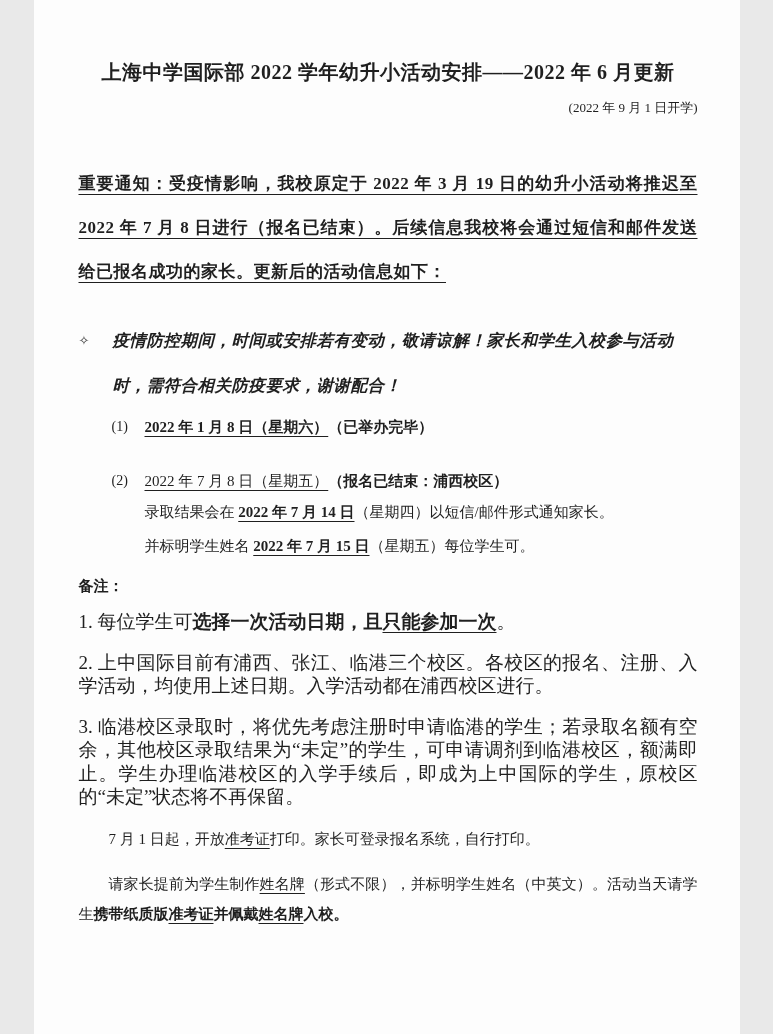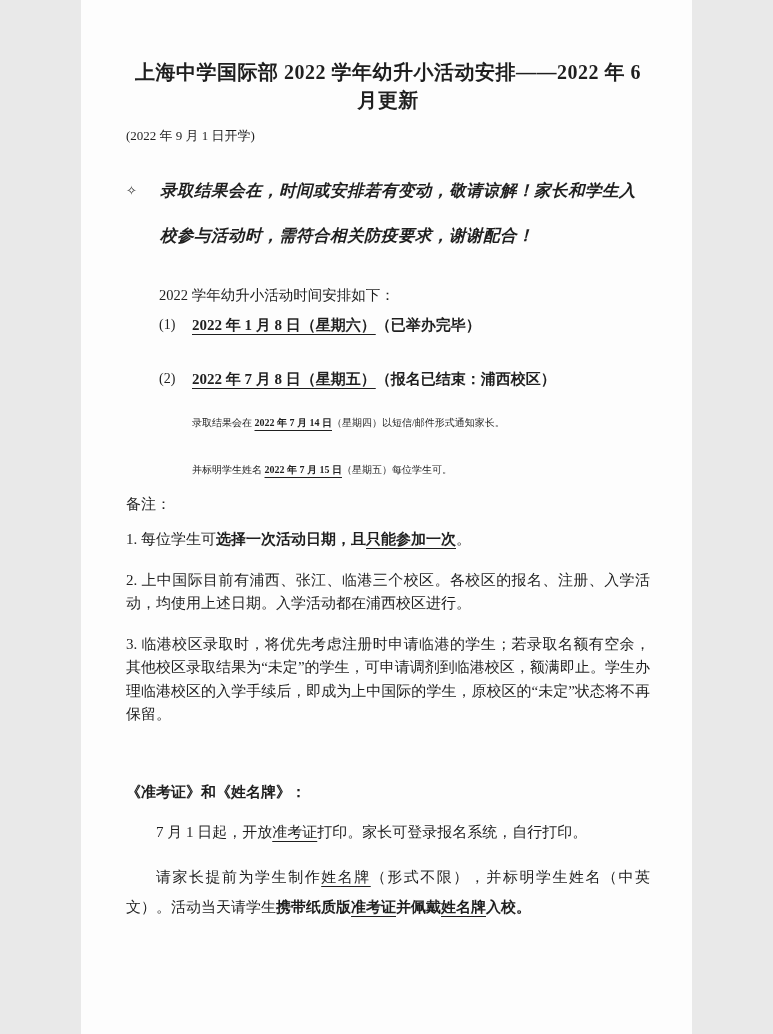--- a/index.html
+++ b/index.html
@@ -2,41 +2,41 @@
 <html><head>
 <meta charset="utf-8">
 <style>
   html, body {
     margin: 0;
     padding: 0;
     background: #e9e9e9;
   }
   .page {
     position: relative;
-    width: 611px;
+    width: 706px;
     height: 1034px;
     margin: 0 auto;
     background: #fdfdfd;
     color: #1f1f1f;
     font-family: "Liberation Serif", "DejaVu Serif", serif;
     overflow: hidden;
     box-sizing: border-box;
     padding: 58px 42px 0 45px;
   }
   .title {
     margin: 0;
     text-align: center;
     font-size: 20px;
     font-weight: 700;
     letter-spacing: 0.5px;
     line-height: 28px;
   }
   .subtitle {
     margin-top: 13px;
-    text-align: left;
+    text-align: right;
     font-size: 13px;
     line-height: 17px;
   }
   .notice {
     margin: 46px 0 0 0;
     font-size: 17px;
     line-height: 44px;
     text-align: justify;
     letter-spacing: 0.5px;
   }
@@ -70,36 +70,36 @@
     font-size: 15px;
     line-height: 24px;
   }
   .sched-item .num {
     flex: 0 0 33px;
     font-size: 14px;
   }
   .sched-item.first { margin-top: 7px; }
   .sched-item.second { margin-top: 30px; }
   .sched-detail {
-    margin: 17px 0 0 66px;
-    font-size: 10px;
+    margin: 4px 0 0 66px;
+    font-size: 15px;
     line-height: 30px;
   }
   .sched-detail span, .sched-item span, .remark span, .doc-para span, .page-footer span {
     text-underline-offset: 4px;
     text-decoration-thickness: 1.5px;
   }
   .remarks-label {
-    margin: 10px 0 0 0;
+    margin: 16px 0 0 0;
     font-size: 15px;
-    font-weight: 400;
+    font-weight: 700;
   }
   .remark {
     margin: 14px 0 0 0;
-    font-size: 15px;
+    font-size: 19px;
     line-height: 23.5px;
     text-align: justify;
   }
   .remark.r2 { margin-top: 17px; }
   .remark.r3 { margin-top: 17px; }
   .doc-heading {
     margin: 56px 0 0 0;
     font-size: 15px;
     font-weight: 700;
   }
@@ -112,49 +112,48 @@
   }
 </style>
 </head>
 <body>
 
 <div class="page">
 
   <h1 class="title">上海中学国际部 2022 学年幼升小活动安排——2022 年 6 月更新</h1>
   <div class="subtitle">(2022 年 9 月 1 日开学)</div>
 
+  <p class="notice"><span style="font-weight: 700; text-decoration: underline;">重要通知：受疫情影响，我校原定于 2022 年 3 月 19 日的幼升小活动将推迟至 2022 年 7 月 8 日进行（报名已结束）。后续信息我校将会通过短信和邮件发送给已报名成功的家长。更新后的活动信息如下： </span></p>
 
   <div class="covid-note">
     <span class="covid-bullet">✧</span>
-    <span class="covid-text">录取结果会在，时间或安排若有变动，敬请谅解！家长和学生入校参与活动时，需符合相关防疫要求，谢谢配合！</span>
+    <span class="covid-text">疫情防控期间，时间或安排若有变动，敬请谅解！家长和学生入校参与活动时，需符合相关防疫要求，谢谢配合！</span>
   </div>
 
   <div>
-    <p class="schedule-intro">2022 学年幼升小活动时间安排如下：</p>
 
     <div class="sched-item first">
       <span class="num">(1)</span>
       <span class="txt"><span style="font-weight: 700; text-decoration: underline; text-align: center;">2022 年 1 月 8 日（星期六）</span><span style="font-weight: 700;">（已举办完毕）</span></span>
     </div>
 
     <div class="sched-item second">
       <span class="num">(2)</span>
-      <span class="txt"><span style="font-weight: 700; text-decoration: underline;">2022 年 7 月 8 日（星期五）</span><span style="font-weight: 700;">（报名已结束：浦西校区）</span></span>
+      <span class="txt"><span style="font-weight: 400; text-decoration: underline;">2022 年 7 月 8 日（星期五）</span><span style="font-weight: 700;">（报名已结束：浦西校区）</span></span>
     </div>
 
     <p class="sched-detail"><span>录取结果会在 </span><span style="font-weight: 700; text-decoration: underline;">2022 年 7 月 14 日</span><span>（星期四）以短信/邮件形式通知家长。</span></p>
     <p class="sched-detail"><span>并标明学生姓名 </span><span style="font-weight: 700; text-decoration: underline;">2022 年 7 月 15 日</span><span>（星期五）每位学生可。</span></p>
   </div>
 
   <div>
     <p class="remarks-label">备注：</p>
     <p class="remark r1"><span>1. 每位学生可</span><span style="font-weight: 700;">选择一次活动日期，且</span><span style="font-weight: 700; text-decoration: underline;">只能参加一次</span><span>。</span></p>
     <p class="remark r2"><span>2. 上中国际目前有浦西、张江、临港三个校区。各校区的报名、注册、入学活动，均使用上述日期。入学活动都在浦西校区进行。</span></p>
     <p class="remark r3"><span>3. 临港校区录取时，将优先考虑注册时申请临港的学生；若录取名额有空余，其他校区录取结果为“未定”的学生，可申请调剂到临港校区，额满即止。学生办理临港校区的入学手续后，即成为上中国际的学生，原校区的“未定”状态将不再保留。</span></p>
   </div>
 
   <div>
-    <p class="doc-heading">《准考证》和《姓名牌》：</p>
     <p class="doc-para"><span>7 月 1 日起，开放</span><span style="text-decoration: underline;">准考证</span><span>打印。家长可登录报名系统，自行打印。</span></p>
     <p class="doc-para"><span>请家长提前为学生制作</span><span style="text-decoration: underline;">姓名牌</span><span>（形式不限），并标明学生姓名（中英文）。活动当天请学生</span><span style="font-weight: 700;">携带纸质版</span><span style="font-weight: 700; text-decoration: underline;">准考证</span><span style="font-weight: 700;">并佩戴</span><span style="font-weight: 700; text-decoration: underline;">姓名牌</span><span style="font-weight: 700;">入校。</span></p>
   </div>
 
 </div>
 
 </body></html>

